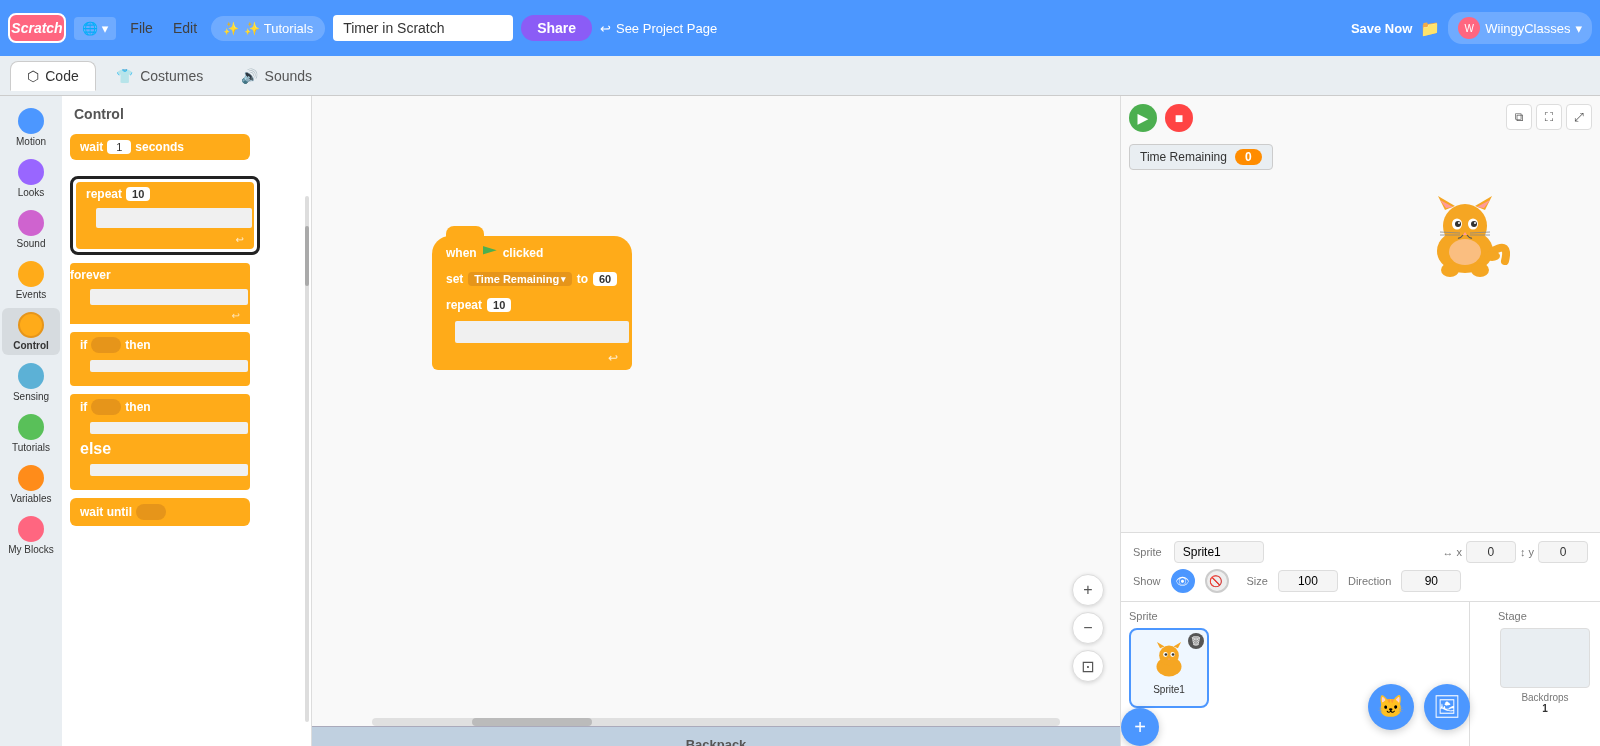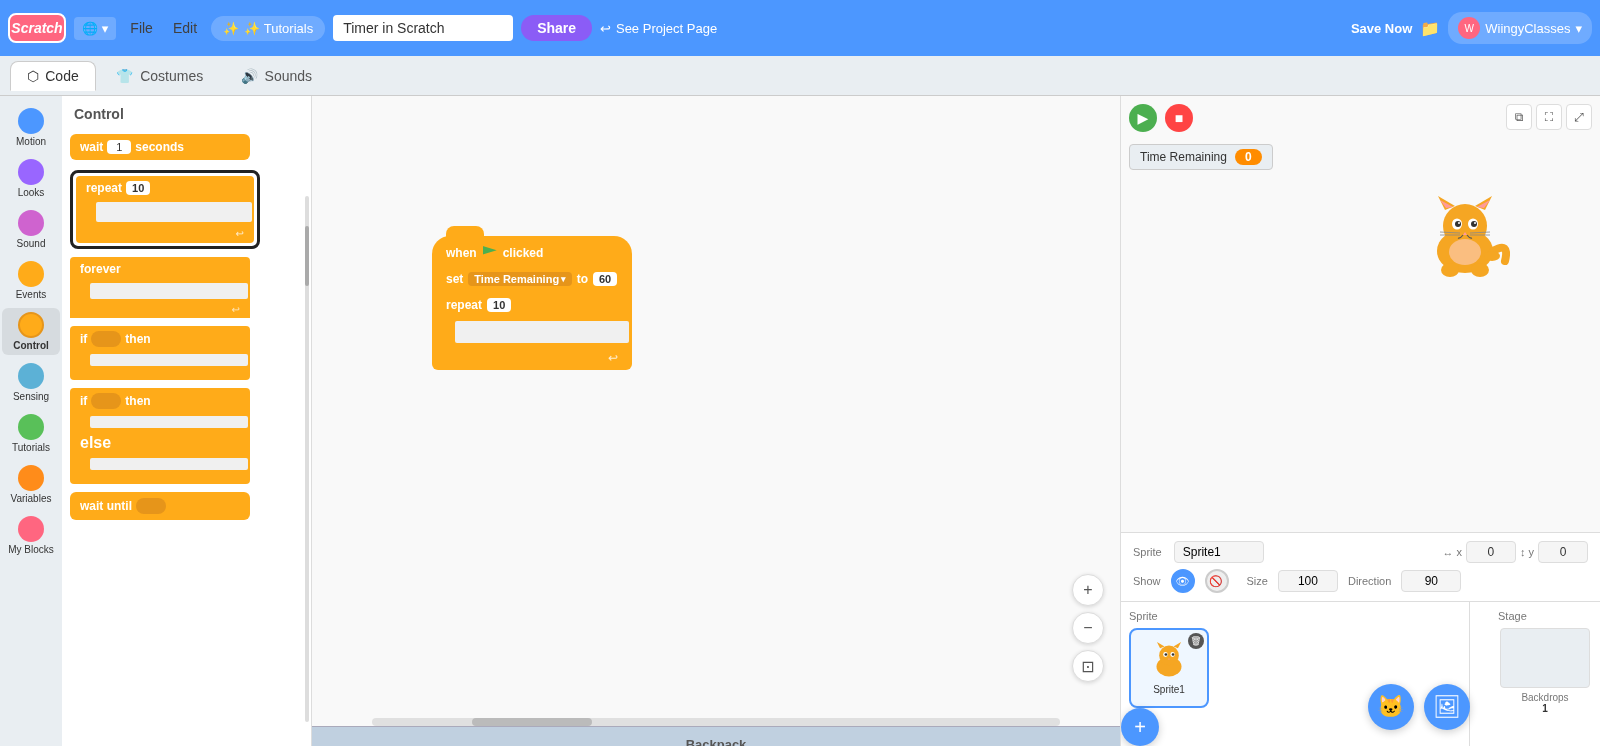--- a/index.html
+++ b/index.html
@@ -635,21 +635,21 @@
     <div class="category-item">
       <div class="cat-dot" style="background:#FF6680"></div>
       <div class="cat-label">My Blocks</div>
     </div>
   </div>
 
   <div id="blocks-panel">
     <div class="blocks-header">Control</div>
 
     
-    <div style="display:flex;align-items:center;gap:0;margin-bottom:10px;position:relative">
+    <div style="display:flex;align-items:center;gap:0;margin-bottom:16px;position:relative">
       <div style="background:#FFAB19;border-radius:6px;padding:6px 10px;font-size:12px;color:white;font-weight:bold;display:flex;align-items:center;gap:4px;cursor:grab;width:180px;position:relative">
         <span>wait</span>
         <span class="block-input">1</span>
         <span>seconds</span>
       </div>
     </div>
 
     
     <div style="border:3px solid #222;border-radius:8px;padding:3px;margin-bottom:8px;display:inline-block;width:190px">
       
@@ -663,21 +663,21 @@
         <div style="flex:1;background:#f0f0f0;margin:2px;border-radius:2px"></div>
       </div>
       
       <div style="background:#FFAB19;border-radius:0 0 4px 4px;padding:4px 10px;display:flex;align-items:center;justify-content:flex-end;font-size:10px;color:rgba(255,255,255,0.8)">
         <span>↩</span>
       </div>
     </div>
 
     
     <div style="margin-bottom:8px;width:180px">
-      <div style="background:#FFAB19;border-radius:4px 4px 0 0;padding:5px 10px;font-size:12px;color:white;font-weight:bold">
+      <div style="background:#FFAB19;border-radius:4px 4px 0 0;padding:5px 0;font-size:12px;color:white;font-weight:bold">
         <span>forever</span>
       </div>
       <div style="background:#FFAB19;display:flex;height:20px">
         <div style="width:18px;background:#FFAB19"></div>
         <div style="flex:1;background:#f0f0f0;margin:2px;border-radius:2px"></div>
       </div>
       <div style="background:#FFAB19;padding:3px 10px;font-size:10px;color:rgba(255,255,255,0.7);text-align:right">↩</div>
     </div>
 
     

